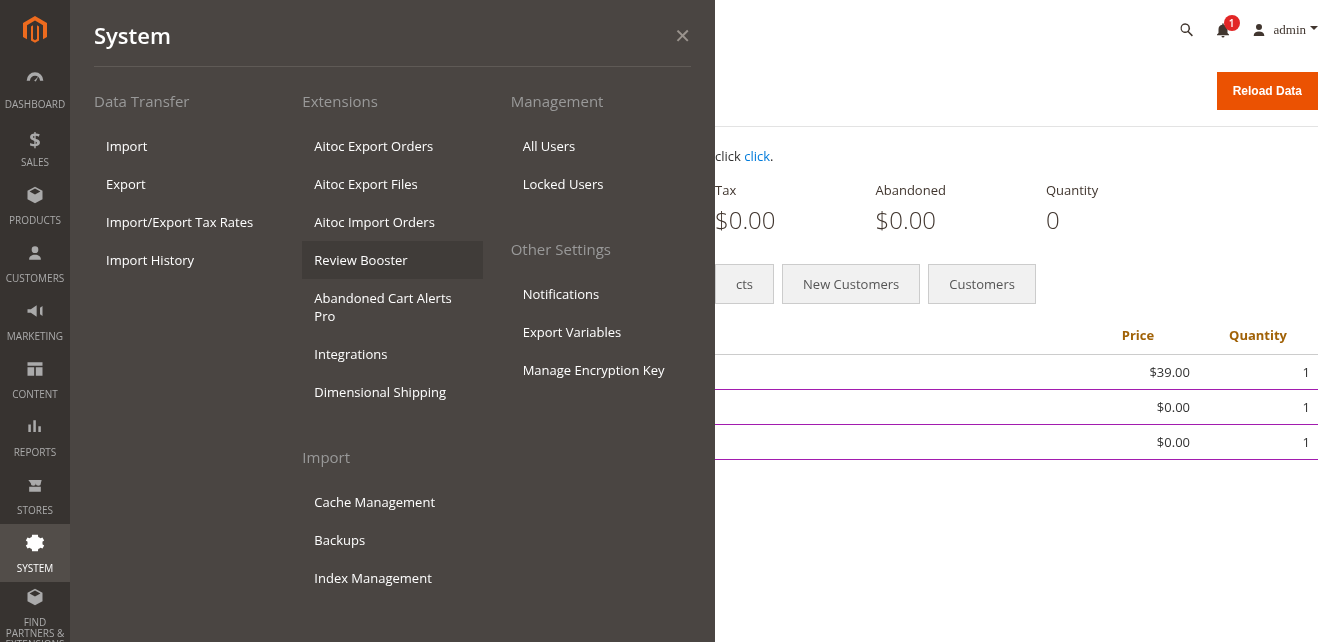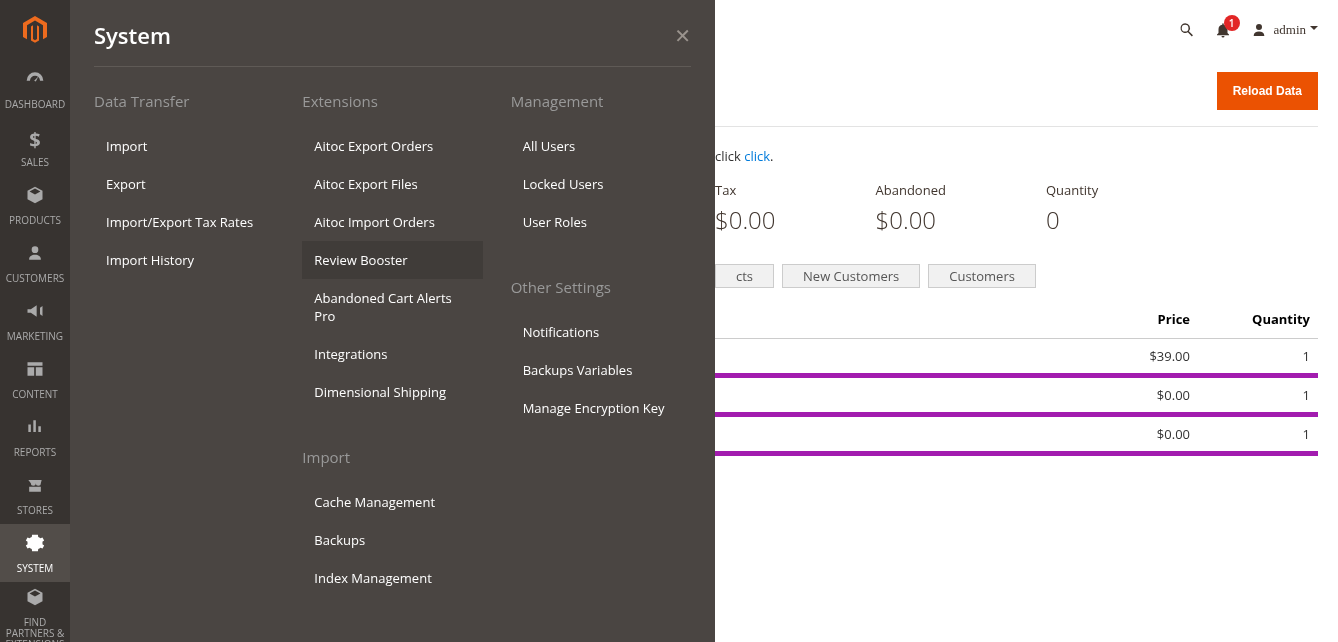--- a/index.html
+++ b/index.html
@@ -68,34 +68,34 @@
     .info-link { color: #007bdb; cursor: pointer; }
 
     .stats-row { display: flex; gap: 100px; margin: 16px 0 28px; }
     .stat { flex: none; }
     .stat-label { font-size: 13px; color: #41362f; margin-bottom: 4px; }
     .stat-value { font-size: 24px; font-weight: 300; color: #41362f; }
 
     
     .tabs { display: flex; gap: 8px; margin-bottom: 12px; }
     .tab {
-      border: 1px solid #ccc; background: #f1f1f1; padding: 2px 20px;
+      border: 1px solid #ccc; background: #f1f1f1; padding: 10px 20px;
       font-size: 13px; cursor: pointer; color: #555;
     }
 
     
     .data-table { width: 100%; border-collapse: collapse; }
     .data-table th {
-      text-align: right; font-size: 13px; font-weight: 700; color: #000000;
+      text-align: center; font-size: 13px; font-weight: 700; color: #a16207;
       border-bottom: 1px solid #ccc; padding: 10px 8px;
     }
     .data-table th.price { width: 120px; }
     .data-table th.qty { width: 120px; }
     .data-table td {
-      border-bottom: 5px solid #a21caf; padding: 8px; text-align: right; font-size: 13px;
+      border-bottom: 1px solid #a21caf; padding: 8px; text-align: right; font-size: 13px;
     }
   </style>
 </head>
 <body>
 
 <nav class="admin-sidebar">
   <div class="logo">
     <svg viewBox="0 0 32 32">
         <path fill="#ed6b1e" d="M16 2 4 9v14l4 2.3V11.3L16 6.6l8 4.7v14l4-2.3V9L16 2zm-2 9.3-2 1.2v14l4 2.3 4-2.3v-14l-2-1.2V25l-2 1.2L14 25V11.3z"></path>
       </svg>
@@ -203,25 +203,24 @@
 
       <div class="flyout-section-title mt">Import</div>
       <a class="flyout-link">Cache Management</a>
       <a class="flyout-link">Backups</a>
       <a class="flyout-link">Index Management</a>
     </div>
     <div class="flyout-col">
       <div class="flyout-section-title">Management</div>
       <a class="flyout-link">All Users</a>
       <a class="flyout-link">Locked Users</a>
-      <a class="flyout-link">User Roles</a>
 
       <div class="flyout-section-title mt">Other Settings</div>
       <a class="flyout-link">Notifications</a>
-      <a class="flyout-link">Backups Variables</a>
+      <a class="flyout-link">Export Variables</a>
       <a class="flyout-link">Manage Encryption Key</a>
     </div>
   </div>
 </div>
 
 <div class="page-header">
   <div class="header-icon">
     <svg viewBox="0 0 24 24">
         <path d="M9.5 3a6.5 6.5 0 0 1 5 10.7l5.4 5.4-1.4 1.4-5.4-5.4A6.5 6.5 0 1 1 9.5 3zm0 2a4.5 4.5 0 1 0 4.5 4.5A4.5 4.5 0 0 0 9.5 5z"></path>
       </svg>

